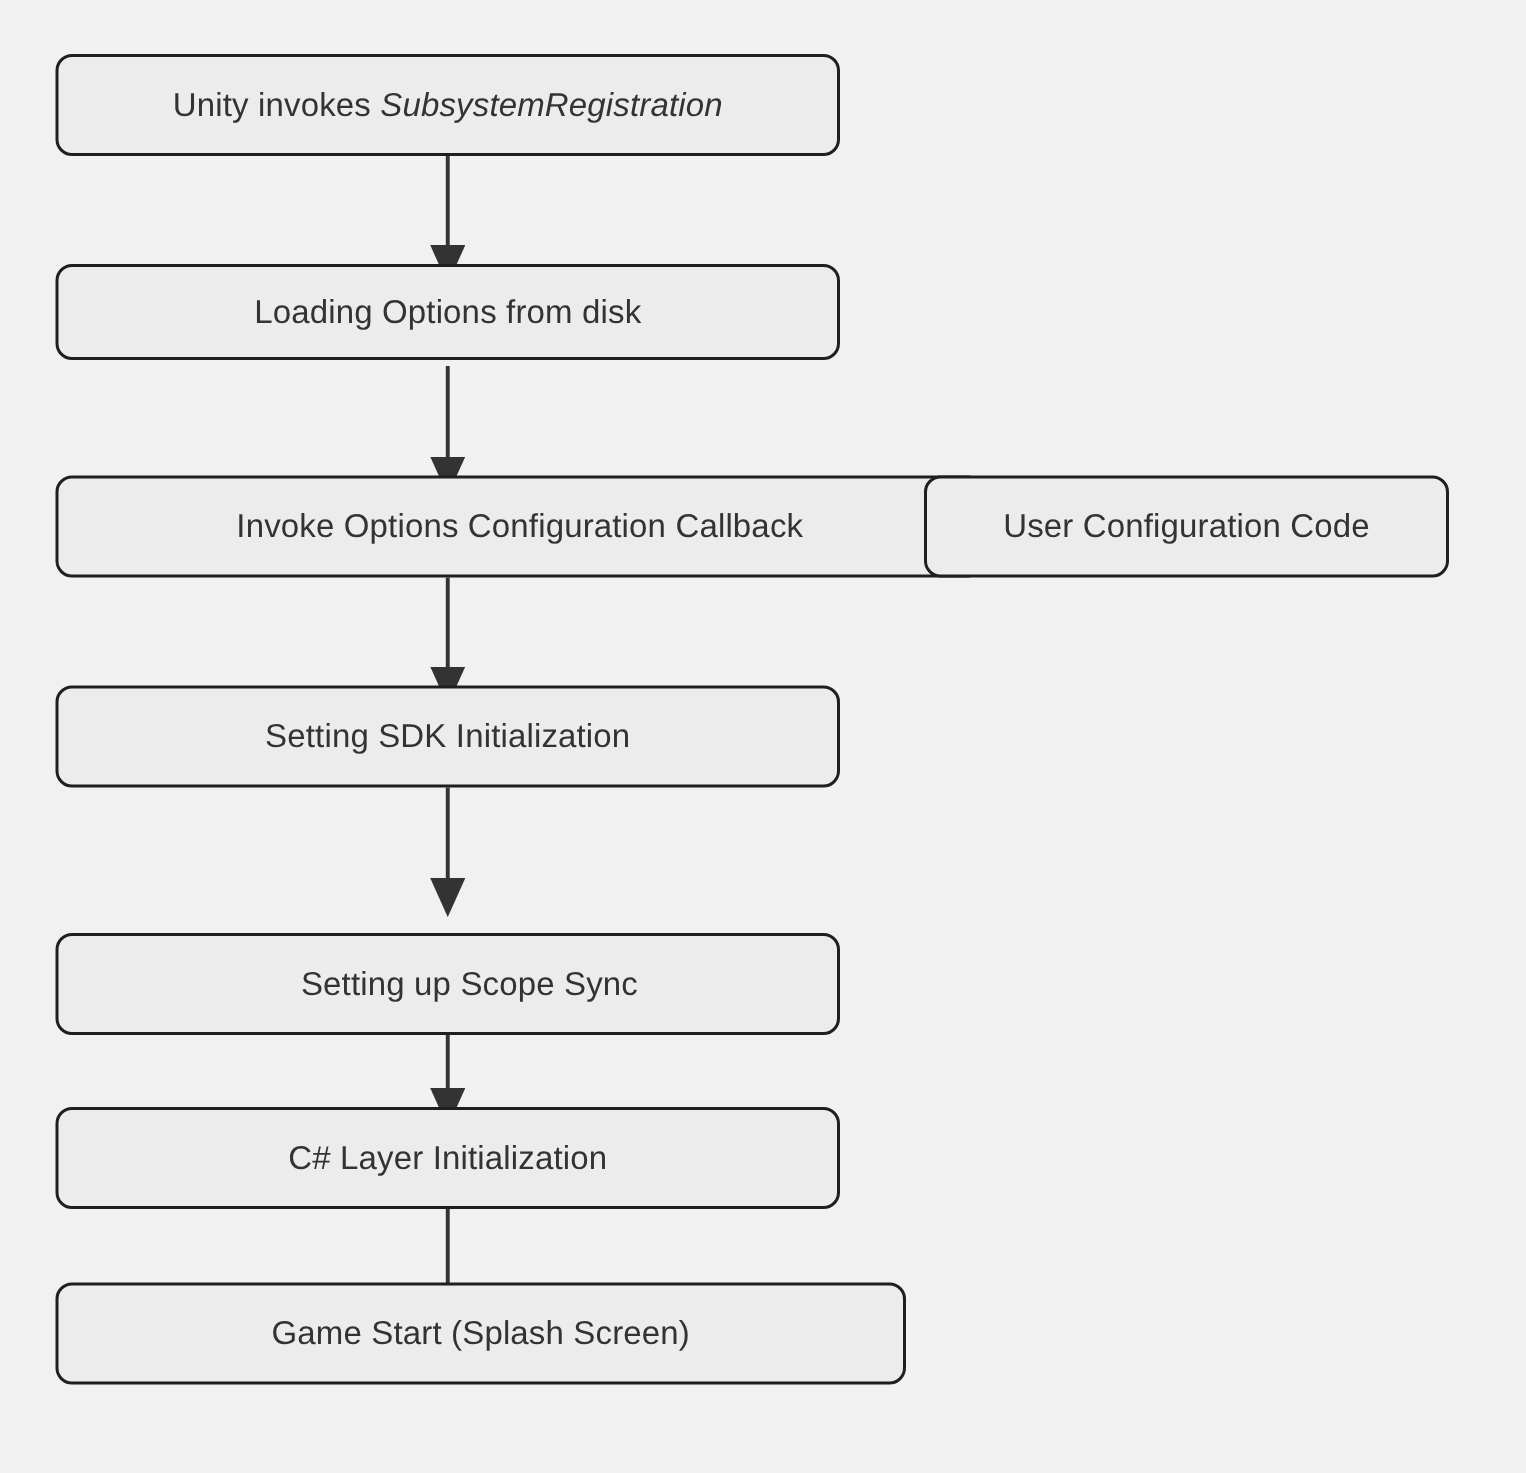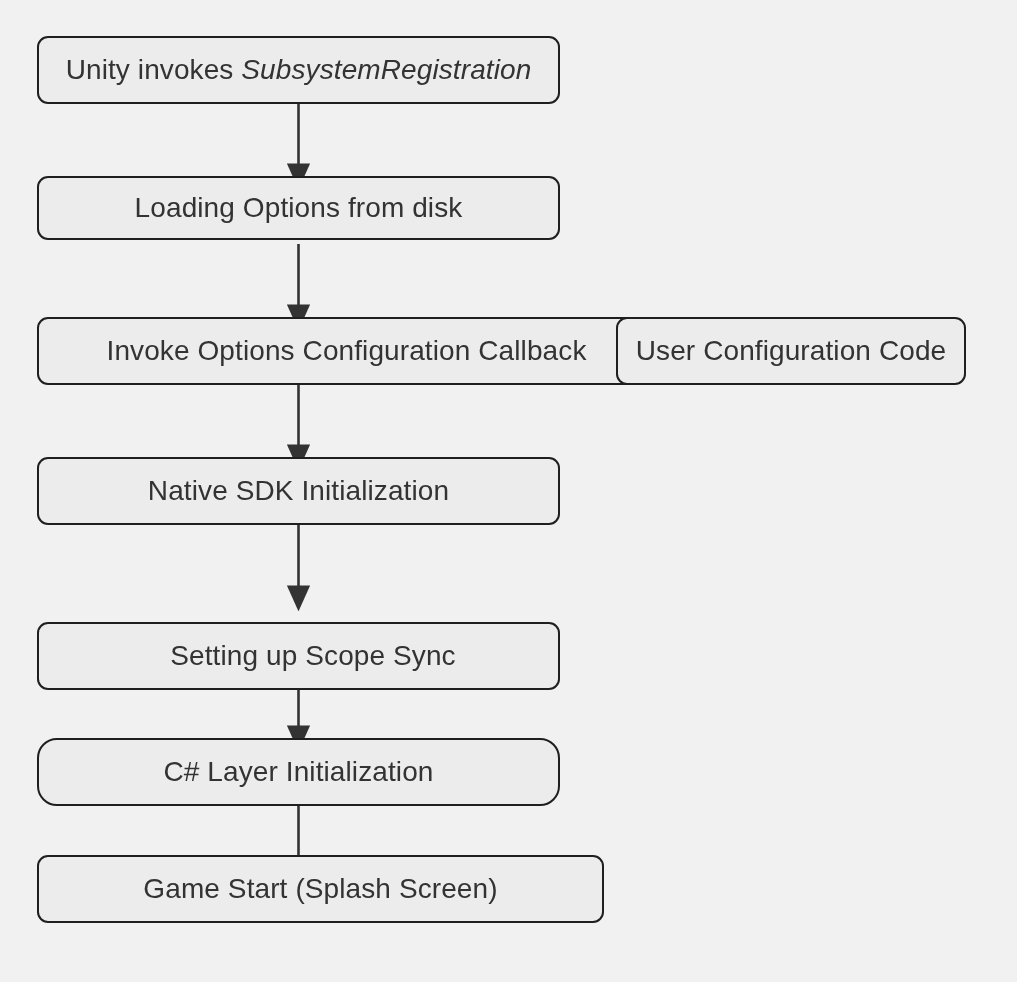--- a/index.html
+++ b/index.html
@@ -42,21 +42,21 @@
     border: 2.6px solid #1f1f1f;
     border-radius: 11px;
     display: flex;
     align-items: center;
     justify-content: center;
     text-align: center;
   }
   .flow-node .node-label {
     color: #333333;
     font-family: "Liberation Sans", sans-serif;
-    font-size: 28px;
+    font-size: 22px;
     line-height: 1.2;
     letter-spacing: 0.1px;
     white-space: nowrap;
   }
   .flow-node .node-label .em {
     font-style: italic;
   }
 </style>
 </head>
 <body>
@@ -104,28 +104,28 @@
 
     <div class="flow-node" style="left:37px; top:176px; width:523px; height:64px;">
       <span class="node-label">Loading Options from disk</span>
     </div>
 
     <div class="flow-node" style="left:37px; top:317px; width:619px; height:68px;">
       <span class="node-label">Invoke Options Configuration Callback</span>
     </div>
 
     <div class="flow-node" style="left:37px; top:457px; width:523px; height:68px;">
-      <span class="node-label">Native SDK Initialization</span>
+      <span class="node-label">Setting SDK Initialization</span>
     </div>
 
     <div class="flow-node" style="left:37px; top:622px; width:523px; height:68px;padding-left:29px;">
       <span class="node-label">Setting up Scope Sync</span>
     </div>
 
-    <div class="flow-node" style="left:37px; top:738px; width:523px; height:68px;border-radius:20px;">
+    <div class="flow-node" style="left:37px; top:738px; width:523px; height:68px;">
       <span class="node-label">C# Layer Initialization</span>
     </div>
 
     <div class="flow-node" style="left:37px; top:855px; width:567px; height:68px;">
       <span class="node-label">Game Start (Splash Screen)</span>
     </div>
 
     <div class="flow-node" style="left:616px; top:317px; width:350px; height:68px;">
       <span class="node-label">User Configuration Code</span>
     </div>

